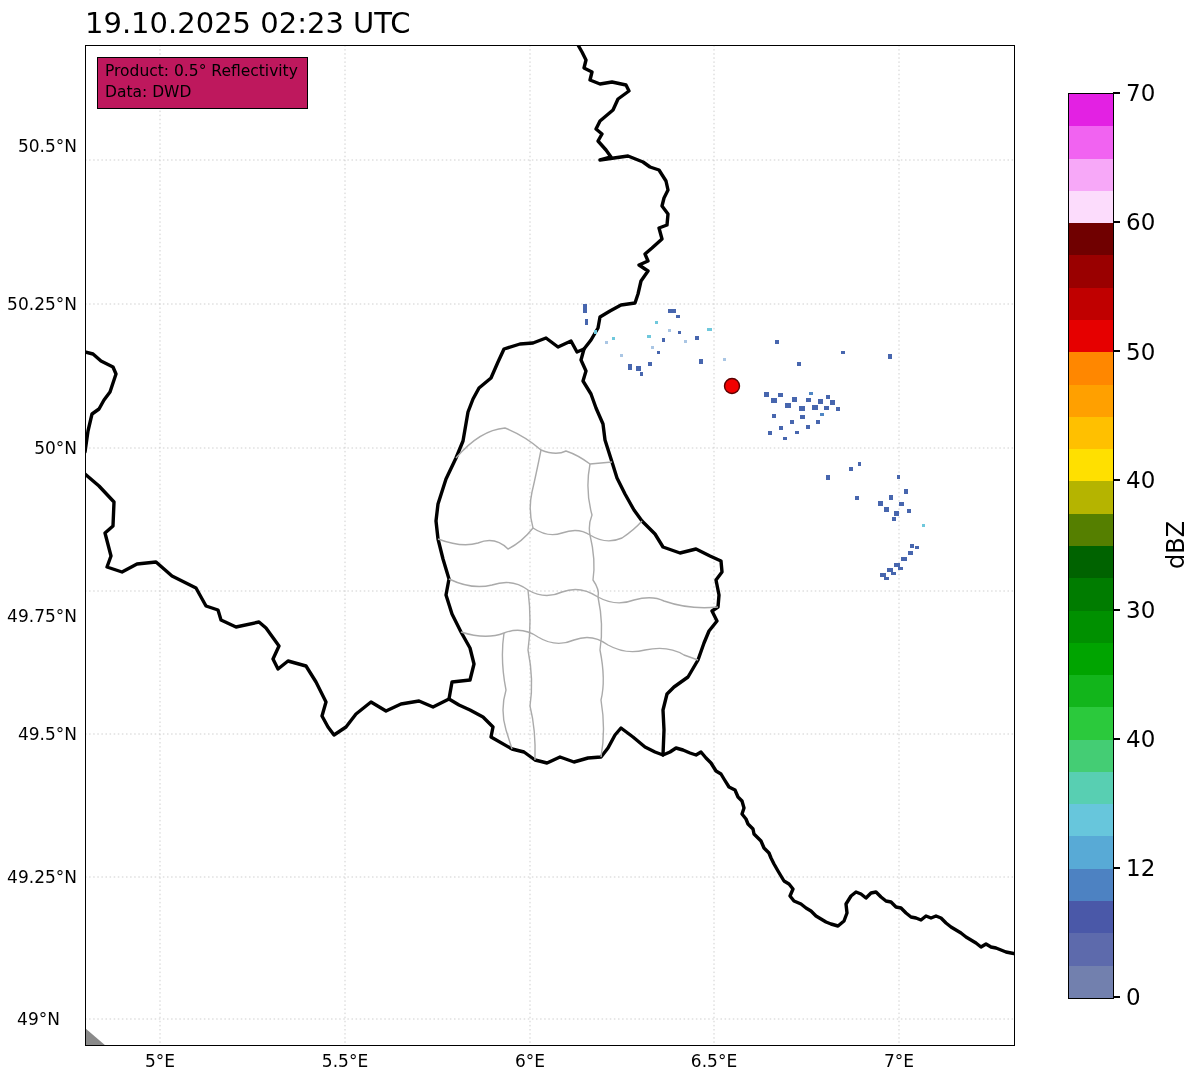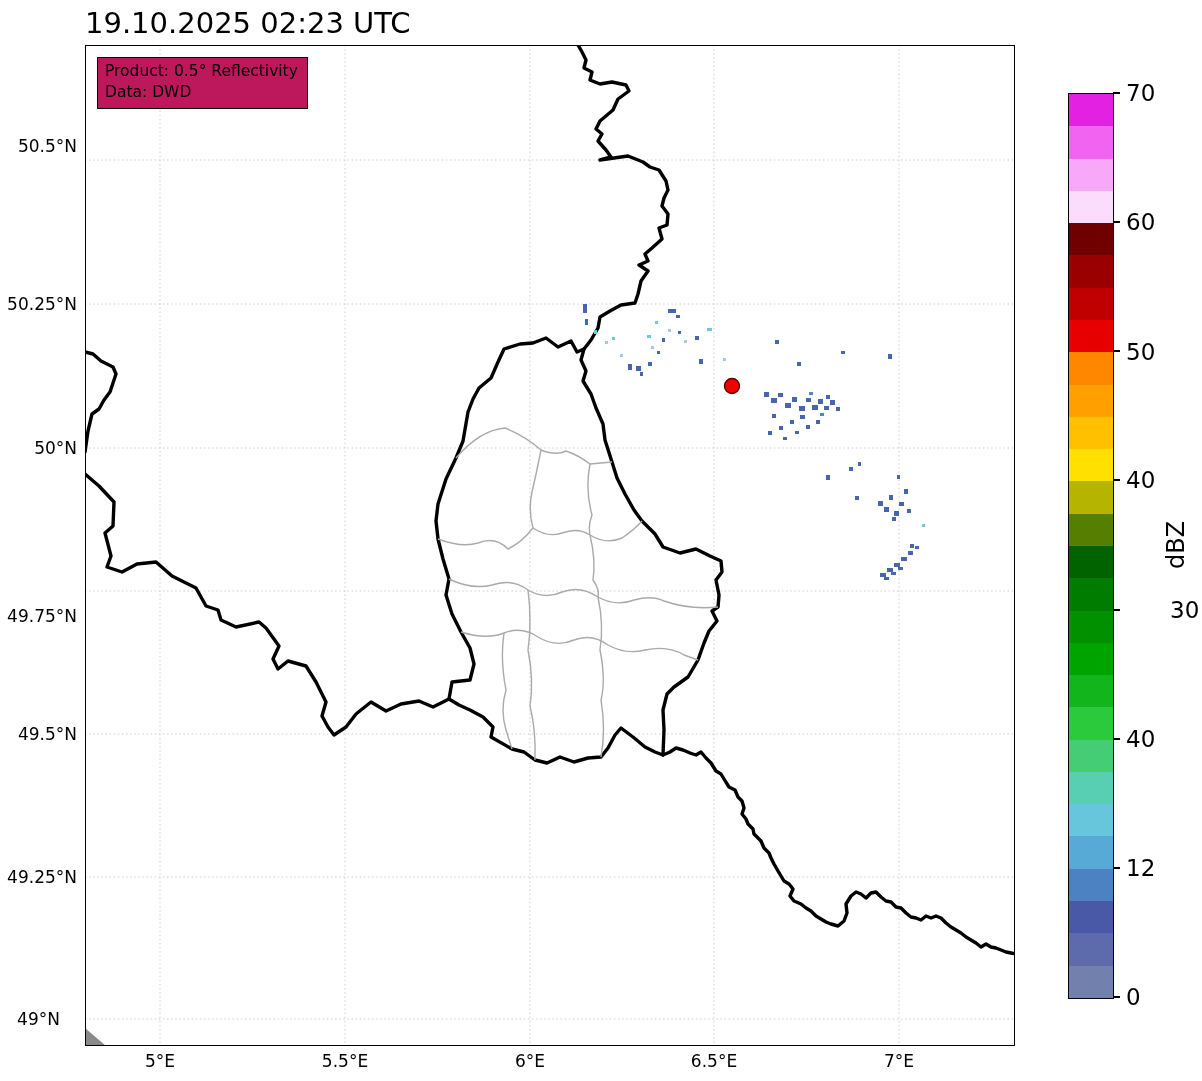--- a/index.html
+++ b/index.html
@@ -211,21 +211,21 @@
       <div class="cbar-block" style="height: 32.2857px; background: rgb(114, 128, 174);"></div>
     </div>
   <div id="cbar-ticks">
       <div class="cbar-tick" style="top: 996px;"></div>
       <div class="cbar-ticklab" style="top: 983px;">0</div>
       <div class="cbar-tick" style="top: 866.857px;"></div>
       <div class="cbar-ticklab" style="top: 853.857px;">12</div>
       <div class="cbar-tick" style="top: 737.714px;"></div>
       <div class="cbar-ticklab" style="top: 724.714px;">40</div>
       <div class="cbar-tick" style="top: 608.571px;"></div>
-      <div class="cbar-ticklab" style="top: 595.571px; margin-left: 44px;">30</div>
+      <div class="cbar-ticklab" style="top: 595.571px;">30</div>
       <div class="cbar-tick" style="top: 479.429px;"></div>
       <div class="cbar-ticklab" style="top: 466.429px;">40</div>
       <div class="cbar-tick" style="top: 350.286px;"></div>
       <div class="cbar-ticklab" style="top: 318px; margin-top: 20px;">50</div>
       <div class="cbar-tick" style="top: 221.143px;"></div>
       <div class="cbar-ticklab" style="top: 208.143px;">60</div>
       <div class="cbar-tick" style="top: 92px;"></div>
       <div class="cbar-ticklab" style="top: 79px;">70</div>
     </div>
   <div id="cbar-label">dBZ</div>

